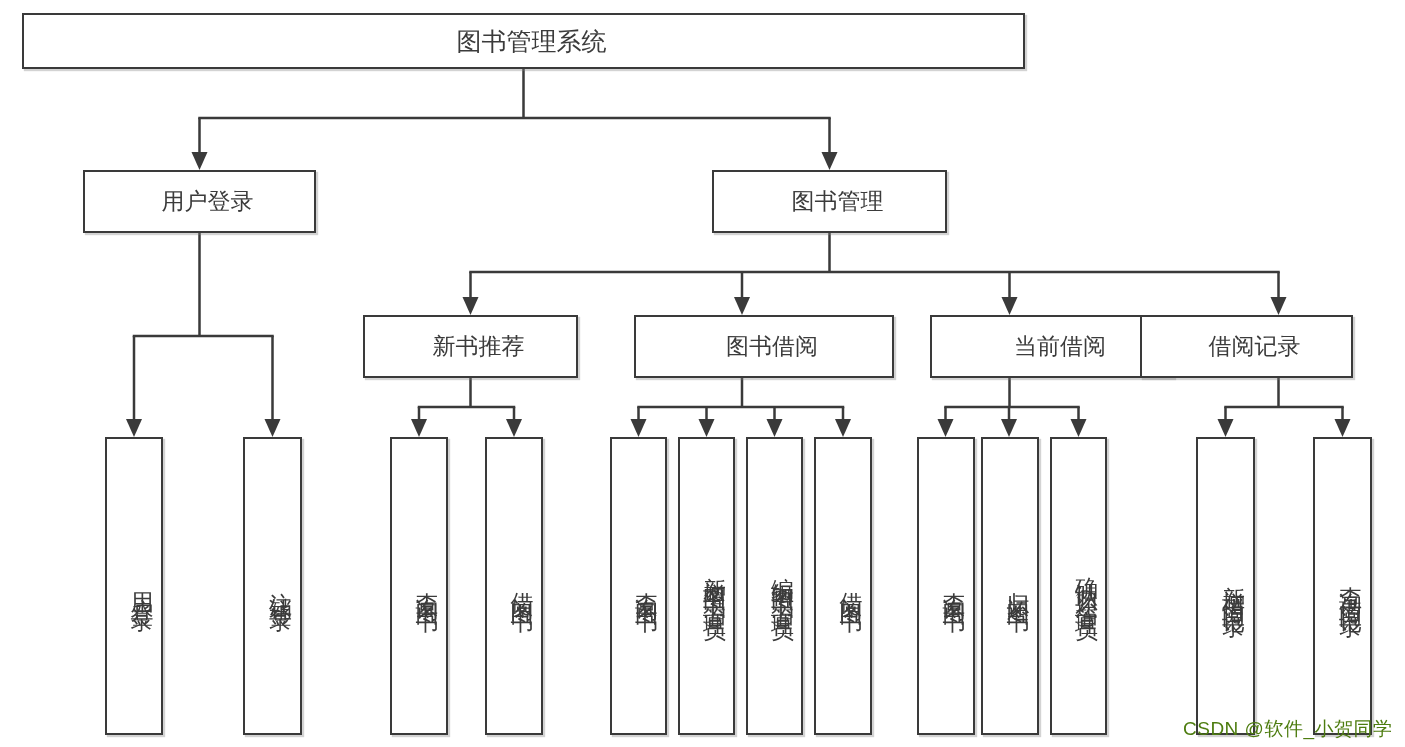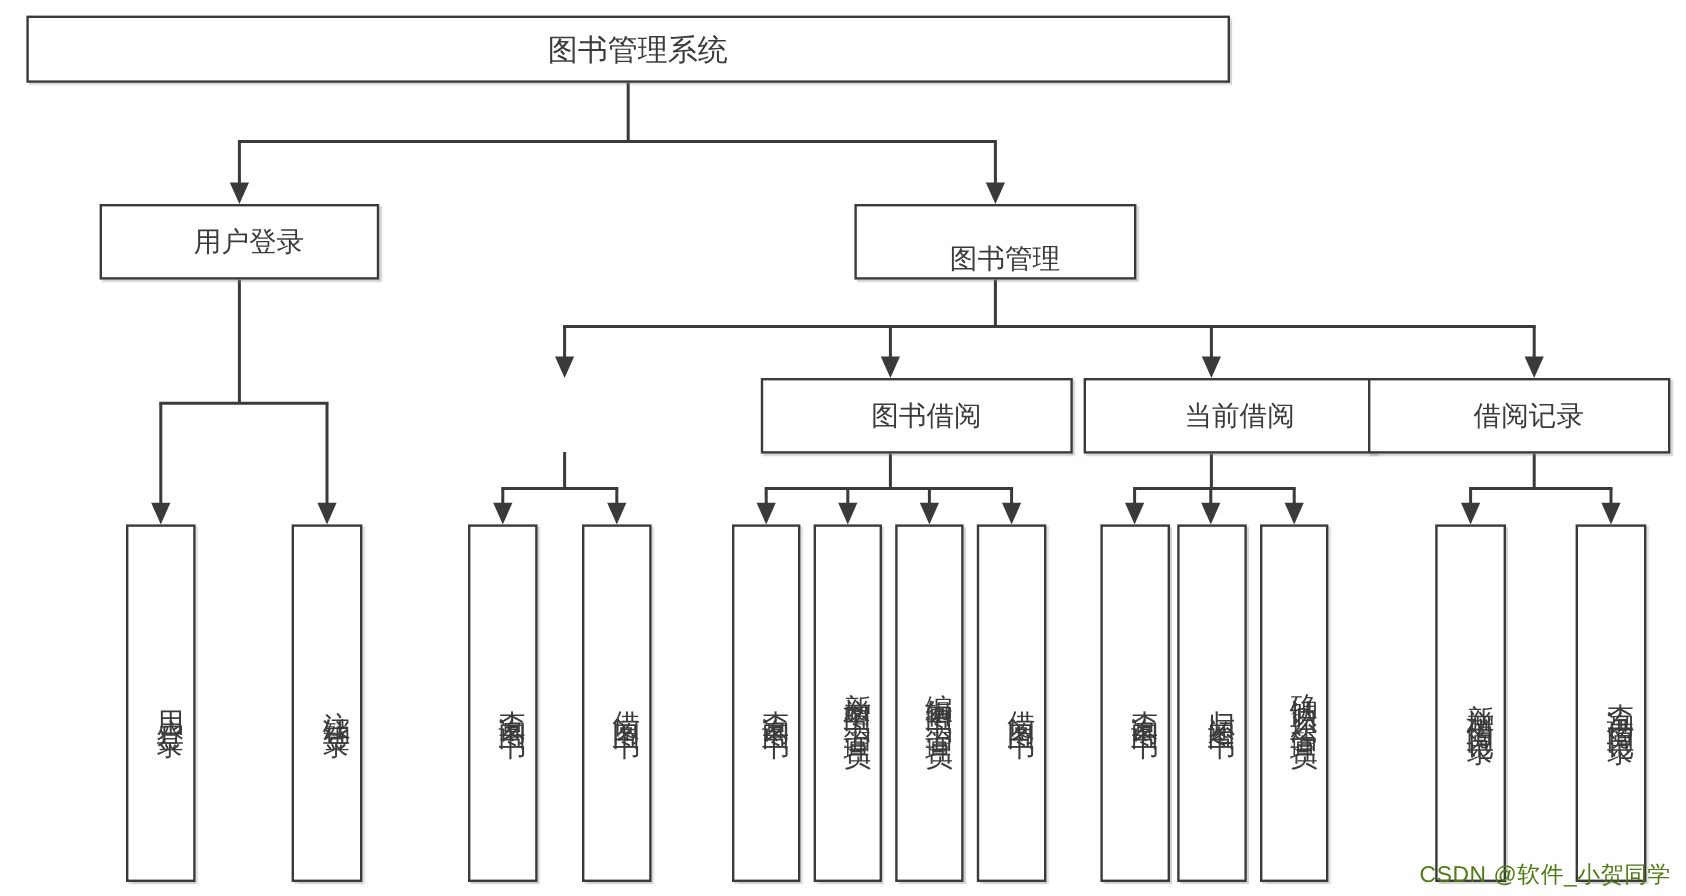--- a/index.html
+++ b/index.html
@@ -31,27 +31,27 @@
     color: #3b3b3b;
     z-index: 2;
     box-shadow: 2px 2px 1px rgba(130,130,130,0.35);
     padding-left: 16px;
   }
 
   .lvl-root { left: 22px; top: 13px; width: 1003px; height: 56px; font-size: 25px; }
 
   .lvl2 { top: 170px; height: 63px; font-size: 23px; }
   .n-user-login   { left: 83px;  width: 233px; }
-  .n-book-mgmt    { left: 712px; width: 235px; align-items: flex-end; }
+  .n-book-mgmt    { left: 712px; width: 235px; }
 
   .lvl3 { top: 315px; height: 63px; font-size: 23px; }
   .n-recommend { left: 363px;  width: 215px; }
   .n-borrow    { left: 634px;  width: 260px; }
-  .n-current   { left: 903px;  width: 244px; align-items: center; }
-  .n-records   { left: 1140px; width: 252px; }
+  .n-current   { left: 930px;  width: 244px; align-items: center; }
+  .n-records   { left: 1140px; width: 213px; }
 
   .leaf { top: 437px; height: 298px; font-size: 23px; }
   .leaf .vtext {
     writing-mode: vertical-rl;
     text-orientation: mixed;
     letter-spacing: 6px;
     line-height: 1;
     white-space: nowrap;
   }
   .leaf-1  { left: 105px;  width: 58px; }
@@ -129,20 +129,23 @@
     <span>图书管理系统</span>
   </div>
 
   <div class="node lvl2 n-user-login">
     <span>用户登录</span>
   </div>
   <div class="node lvl2 n-book-mgmt">
     <span>图书管理</span>
   </div>
 
+  <div class="node lvl3 n-recommend">
+    <span>新书推荐</span>
+  </div>
   <div class="node lvl3 n-borrow">
     <span>图书借阅</span>
   </div>
   <div class="node lvl3 n-current">
     <span>当前借阅</span>
   </div>
   <div class="node lvl3 n-records">
     <span>借阅记录</span>
   </div>
 

